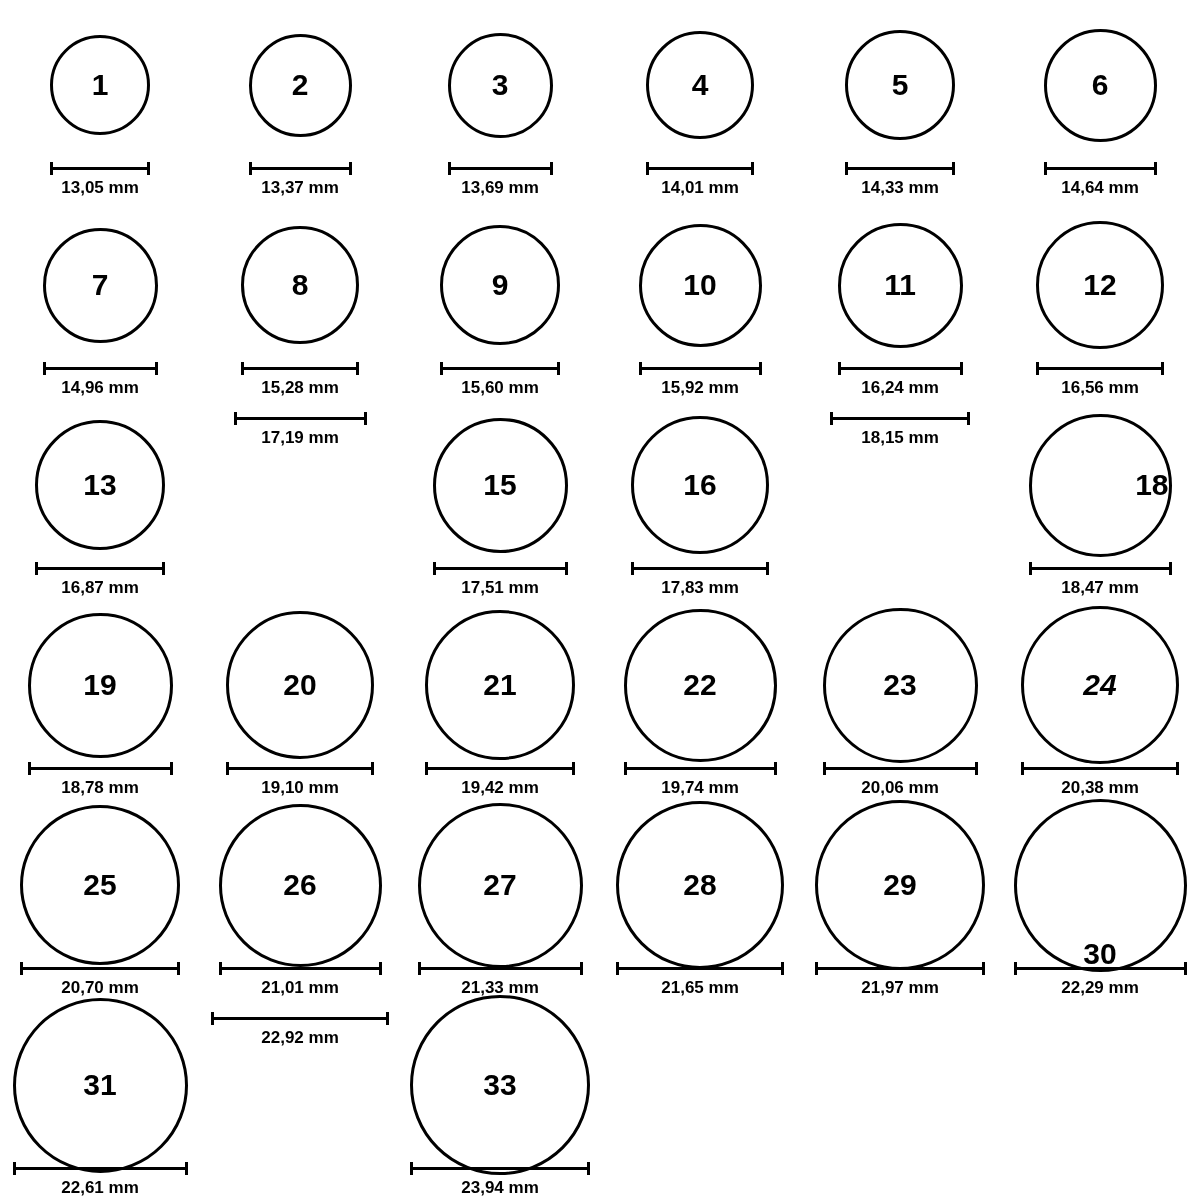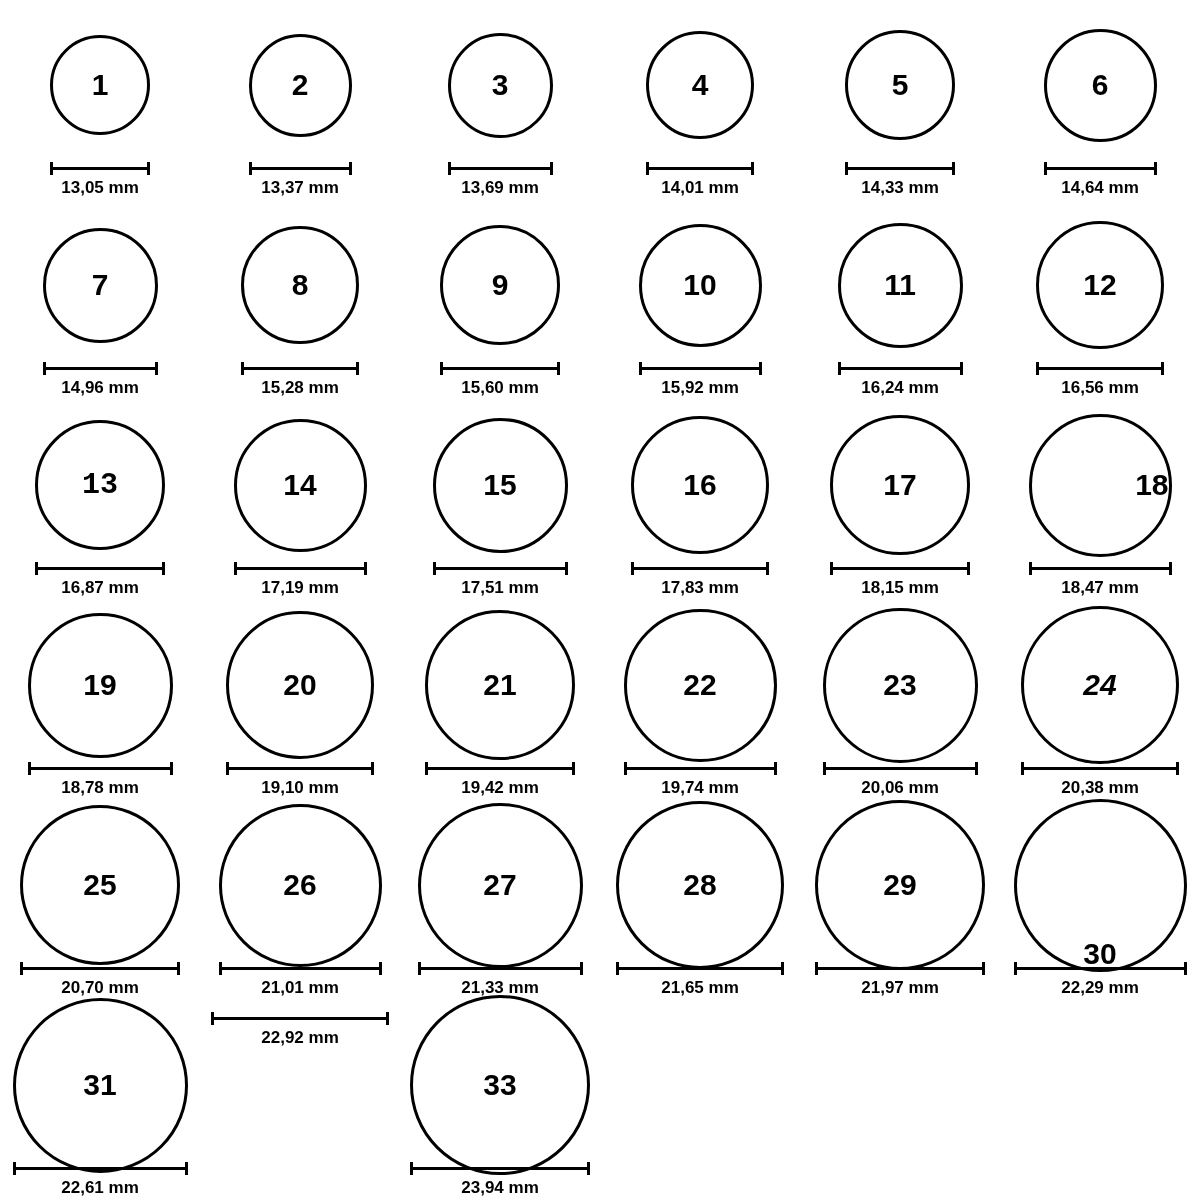--- a/index.html
+++ b/index.html
@@ -242,37 +242,32 @@
         </div>
         <div class="ruler" style="width: 128px;">
           <div class="bar"></div>
           <div class="tick left"></div>
           <div class="tick right"></div>
         </div>
         <div class="mm-label">16,56 mm</div>
       </div>
       <div class="cell">
         <div class="circle-wrap">
-          <div class="circle" style="width: 130px; height: 130px; font-family: Liberation Mono, monospace;">
+          <div class="circle" style="width: 130px; height: 130px;">
             <span class="circle-label">13</span>
           </div>
         </div>
         <div class="ruler" style="width: 130px;">
           <div class="bar"></div>
           <div class="tick left"></div>
           <div class="tick right"></div>
         </div>
         <div class="mm-label">16,87 mm</div>
       </div>
       <div class="cell">
-        <div class="circle-wrap">
-          <div class="circle" style="width: 133px; height: 133px;">
-            <span class="circle-label">14</span>
-          </div>
-        </div>
         <div class="ruler" style="width: 133px;">
           <div class="bar"></div>
           <div class="tick left"></div>
           <div class="tick right"></div>
         </div>
         <div class="mm-label">17,19 mm</div>
       </div>
       <div class="cell">
         <div class="circle-wrap">
           <div class="circle" style="width: 135px; height: 135px; text-align: center;">
@@ -293,25 +288,20 @@
           </div>
         </div>
         <div class="ruler" style="width: 138px;">
           <div class="bar"></div>
           <div class="tick left"></div>
           <div class="tick right"></div>
         </div>
         <div class="mm-label">17,83 mm</div>
       </div>
       <div class="cell">
-        <div class="circle-wrap">
-          <div class="circle" style="width: 140px; height: 140px;">
-            <span class="circle-label">17</span>
-          </div>
-        </div>
         <div class="ruler" style="width: 140px;">
           <div class="bar"></div>
           <div class="tick left"></div>
           <div class="tick right"></div>
         </div>
         <div class="mm-label">18,15 mm</div>
       </div>
       <div class="cell">
         <div class="circle-wrap">
           <div class="circle" style="width: 143px; height: 143px; justify-content: flex-end;">

